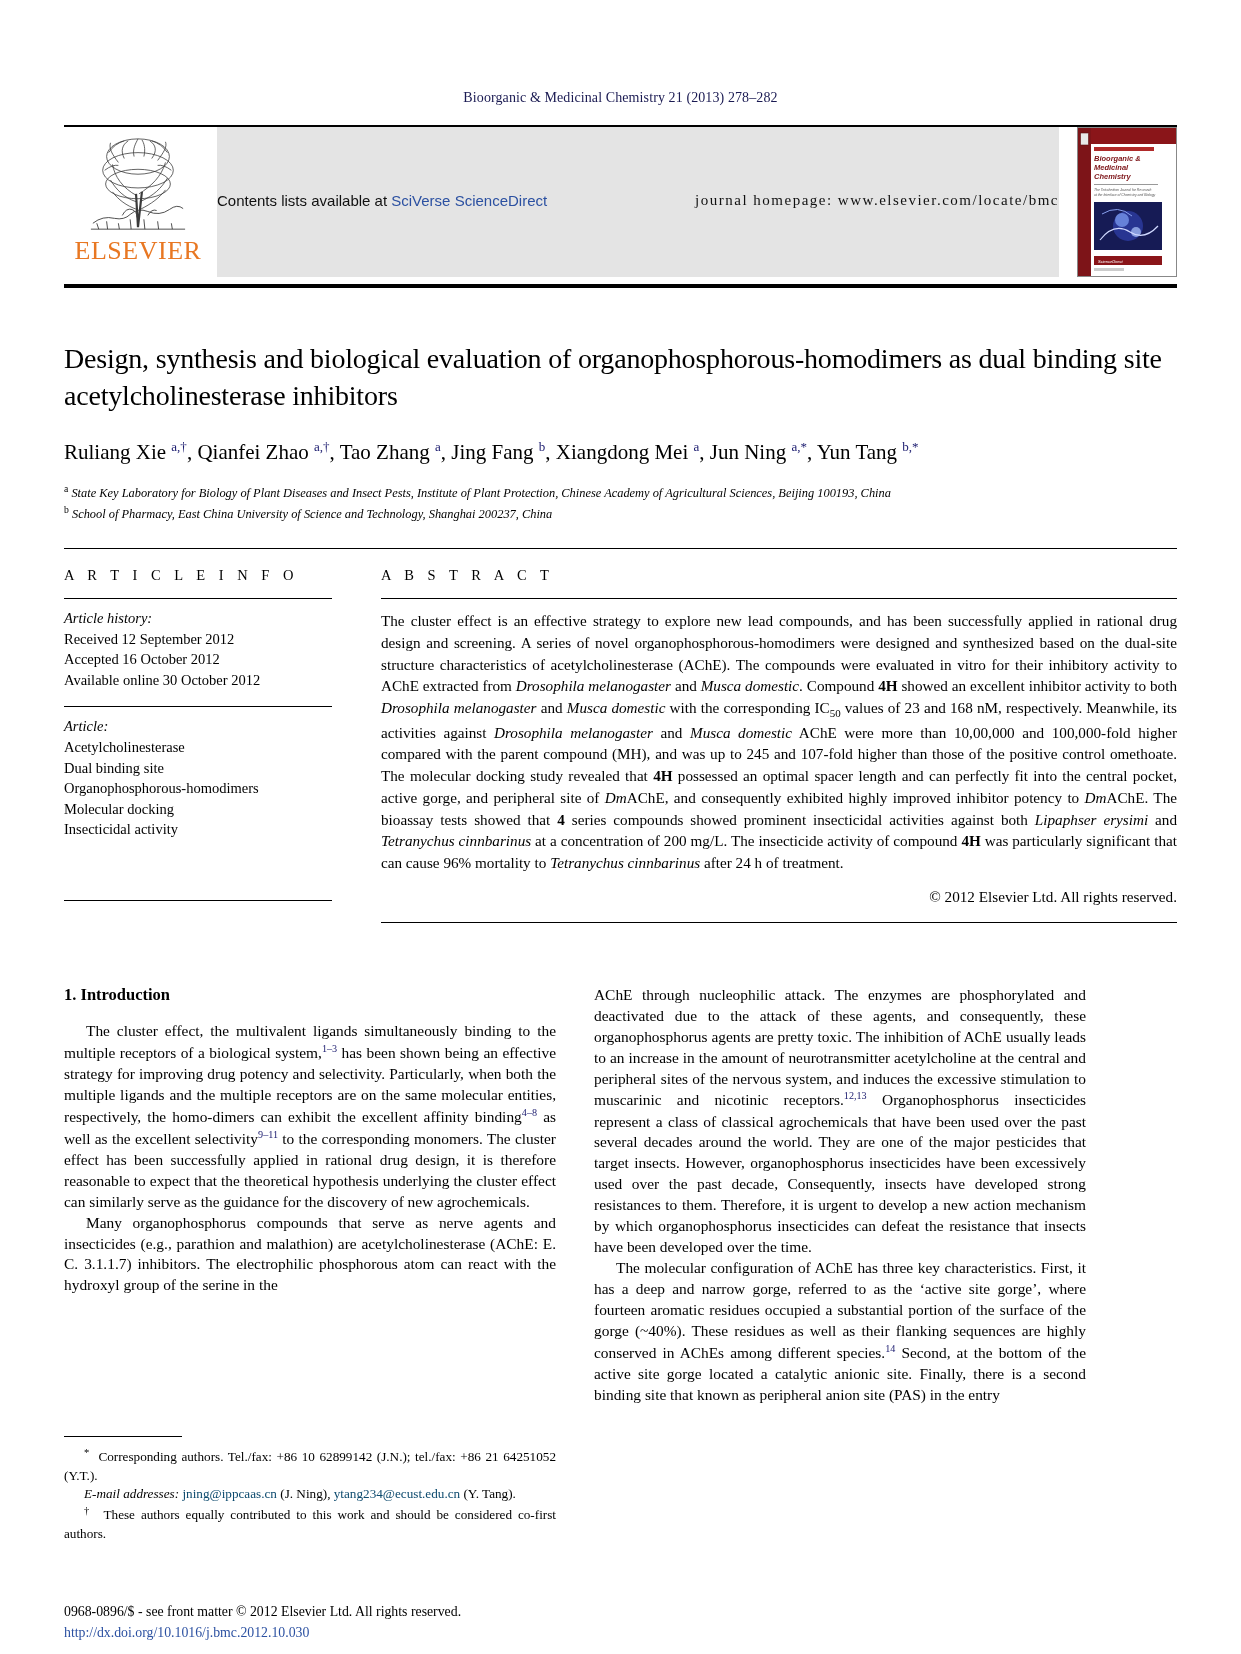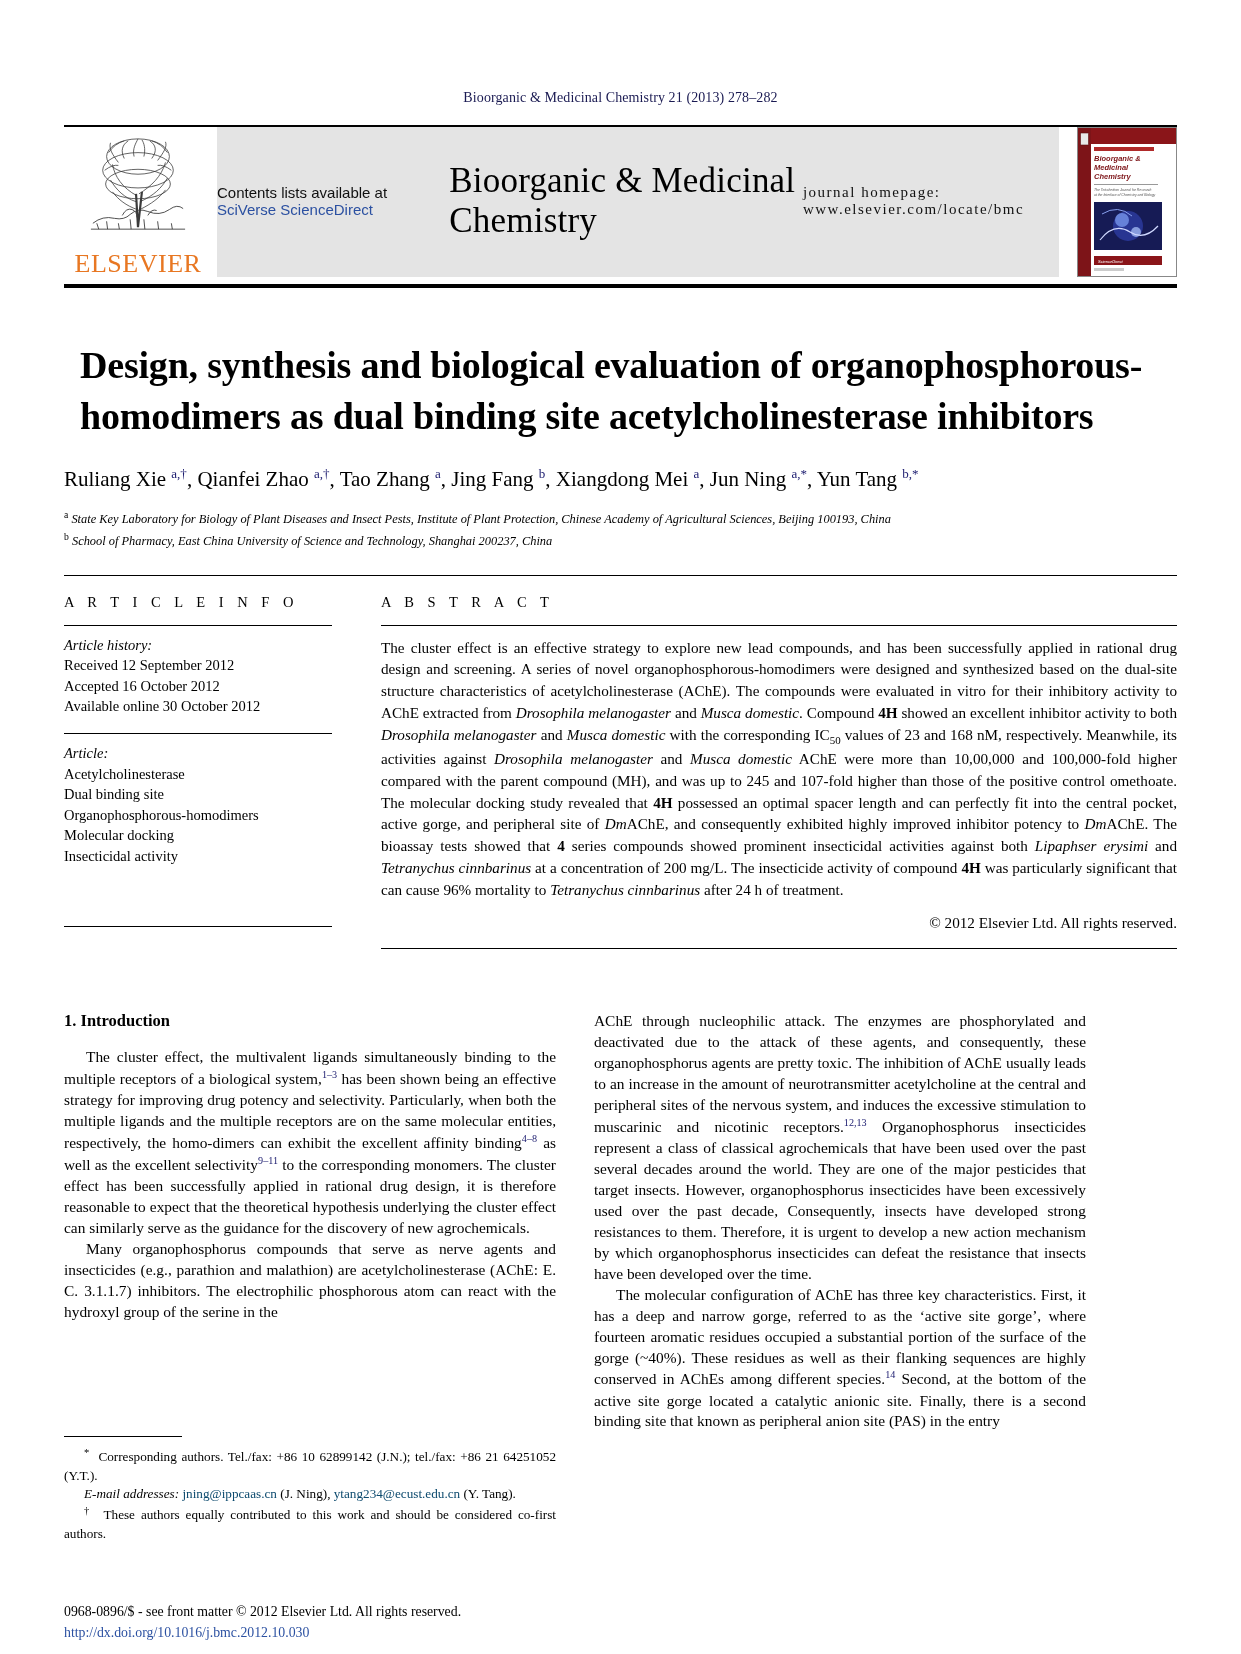--- a/index.html
+++ b/index.html
@@ -43,21 +43,21 @@
   }
   .masthead-rule-bottom {
     border-top: 4px solid #000;
     margin-top: 7px;
   }
   .elsevier-block {
     width: 148px;
     flex: 0 0 148px;
     display: flex;
     flex-direction: column;
-    justify-content: space-between;
+    justify-content: flex-start;
     align-items: center;
     padding-top: 6px;
     box-sizing: border-box;
   }
   .tree-logo {
     width: 118px;
     height: 104px;
   }
   .elsevier-word {
     font-family: "Liberation Serif", serif;
@@ -107,25 +107,25 @@
     background: #a16207;
     position: relative;
     overflow: hidden;
     box-sizing: border-box;
     font-style: italic;
   }
 
   
   .title-block { margin-top: 52px; }
   .paper-title {
-    font-size: 38px;
-    font-weight: bold;
+    font-size: 28px;
+    font-weight: normal;
     line-height: 1.33;
     letter-spacing: -0.2px;
-    margin: 16px;
+    margin: 0;
   }
   .authors {
     margin-top: 24px;
     font-size: 21px;
     line-height: 1.35;
   }
   .authors sup { font-size: 0.62em; color: #1a1a6e; vertical-align: super; }
   .affiliations { margin-top: 15px; font-size: 12.4px; font-style: italic; line-height: 1.45; }
   .affiliations sup { font-style: normal; font-size: 0.78em; vertical-align: super; }
 
@@ -251,21 +251,20 @@
           <path d="M70 84 q4 -7 9 -5"></path>
         </g>
       </svg>
       <div class="elsevier-word">ELSEVIER</div>
     </div>
 
     <div class="journal-banner">
       <div class="contents-line">
         <span>Contents lists available at </span><span class="sd-link">SciVerse ScienceDirect</span>
       </div>
-      <div class="journal-name">Bioorganic &amp; Medicinal Chemistry</div>
       <div class="homepage-line">journal homepage: www.elsevier.com/locate/bmc</div>
     </div>
 
     <div class="cover-thumb">
       <svg viewBox="0 0 100 150" width="100" height="150">
         <rect x="0" y="0" width="100" height="150" fill="#ffffff"></rect>
         <rect x="0" y="0" width="13" height="150" fill="#7d1418"></rect>
         <rect x="13" y="0" width="87" height="16" fill="#8a1519"></rect>
         <rect x="2.5" y="5" width="8" height="12" fill="#e9e9e9" stroke="#5a0f12" stroke-width="0.6"></rect>
         <rect x="16" y="19" width="60" height="4" fill="#b02a2a"></rect>

